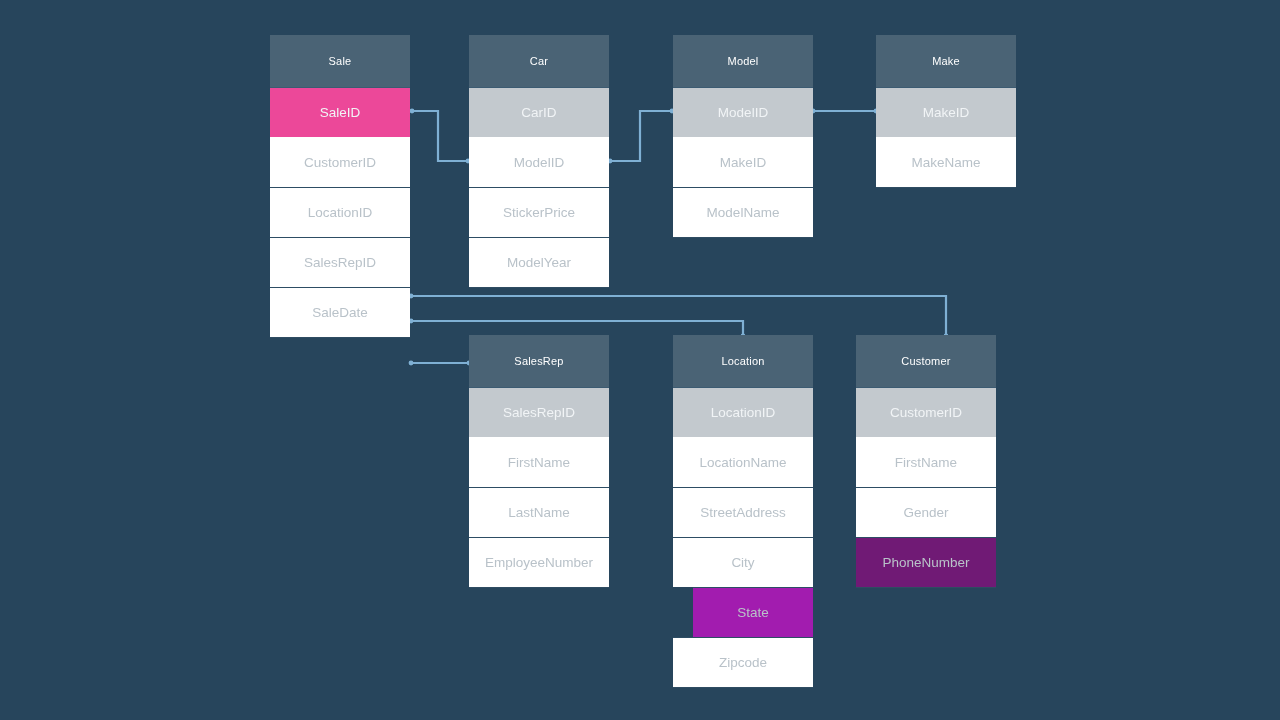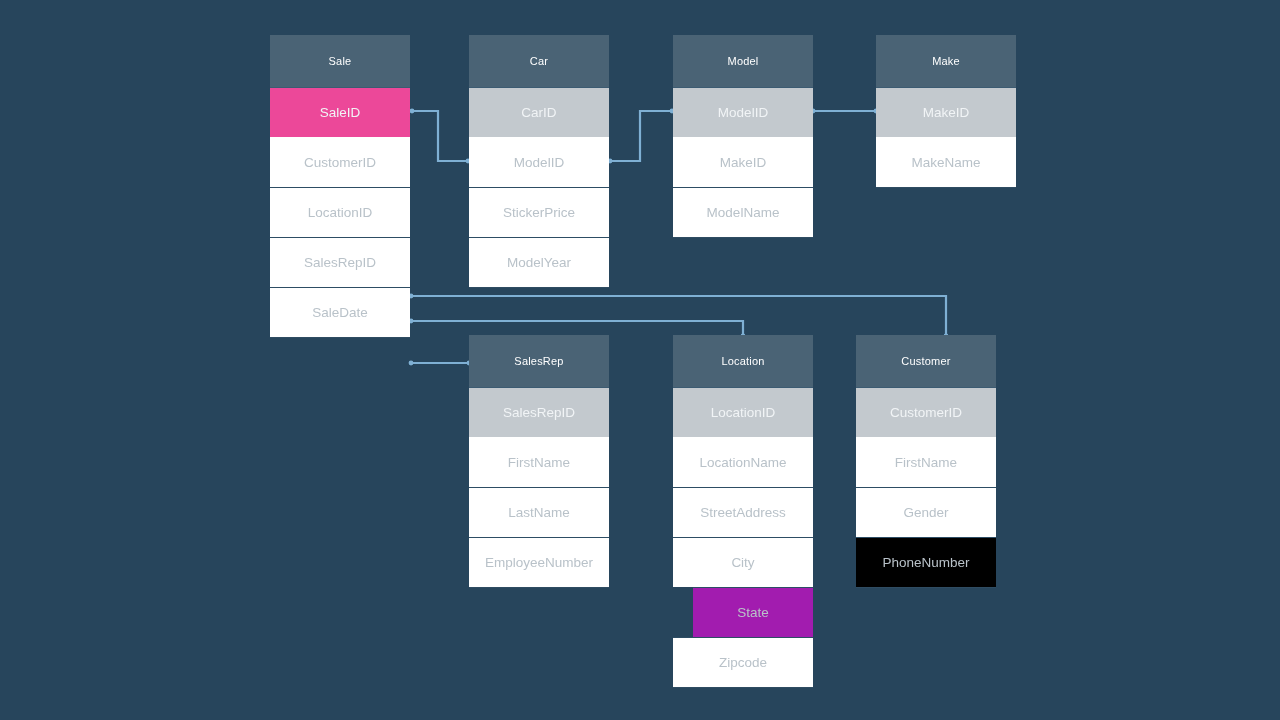--- a/index.html
+++ b/index.html
@@ -161,18 +161,18 @@
           <div class="field" style="background: #a21caf; color: rgb(185, 194, 201); margin-left: 20px;">State</div>
           <div class="field" style="background: rgb(255, 255, 255); color: rgb(185, 194, 201);">Zipcode</div>
         </div>
       </div>
       <div class="entity" style="left: 856px; top: 335px;">
         <div class="entity-header" style="background: rgb(74, 99, 117);">Customer</div>
         <div class="entity-body">
           <div class="field pk" style="background: rgb(195, 201, 206);">CustomerID</div>
           <div class="field" style="background: rgb(255, 255, 255); color: rgb(185, 194, 201);">FirstName</div>
           <div class="field" style="background: rgb(255, 255, 255); color: rgb(185, 194, 201);">Gender</div>
-          <div class="field" style="background: #000000; color: rgb(185, 194, 201);">PhoneNumber</div>
+          <div class="field" style="background: #701a75; color: rgb(185, 194, 201);">PhoneNumber</div>
         </div>
       </div>
     </div>
 
 </div>
 
 </body></html>

